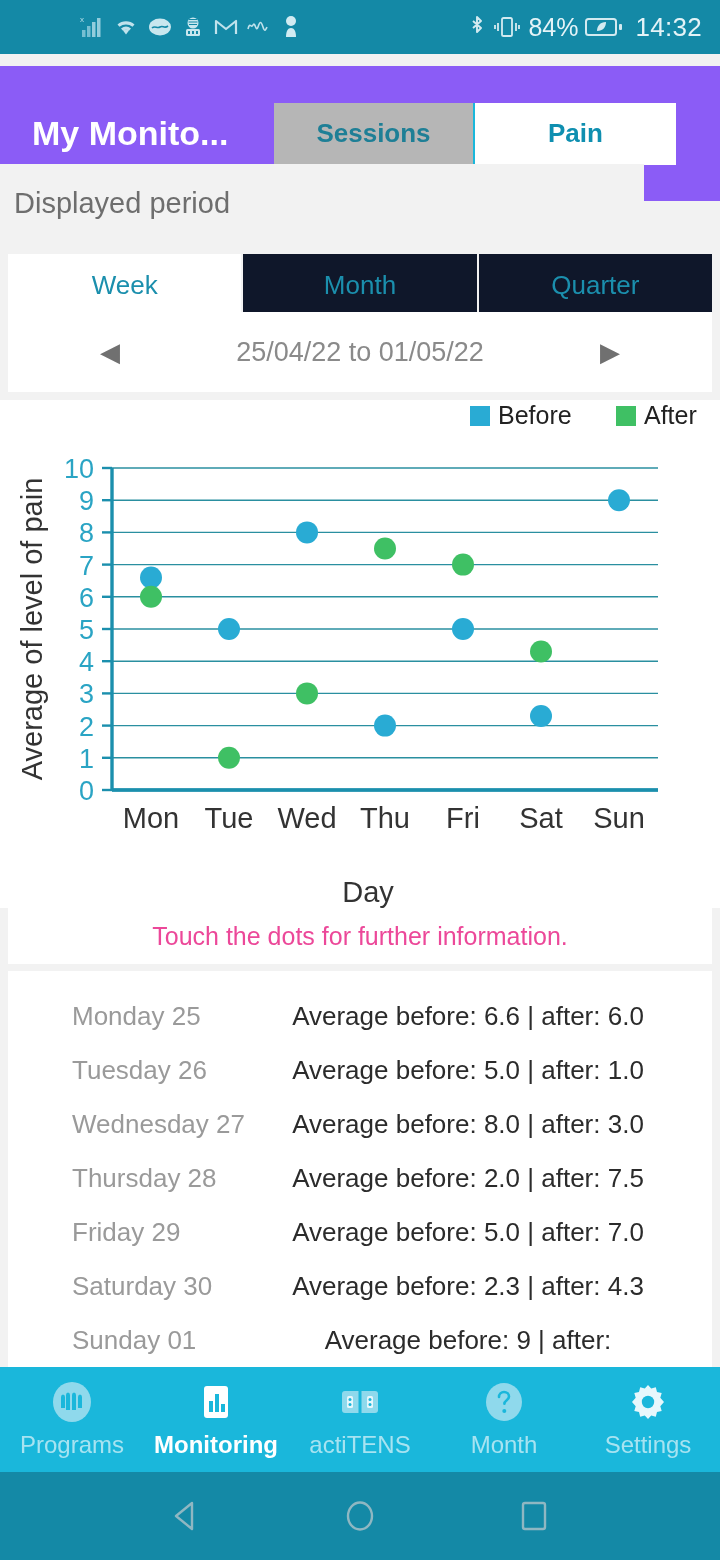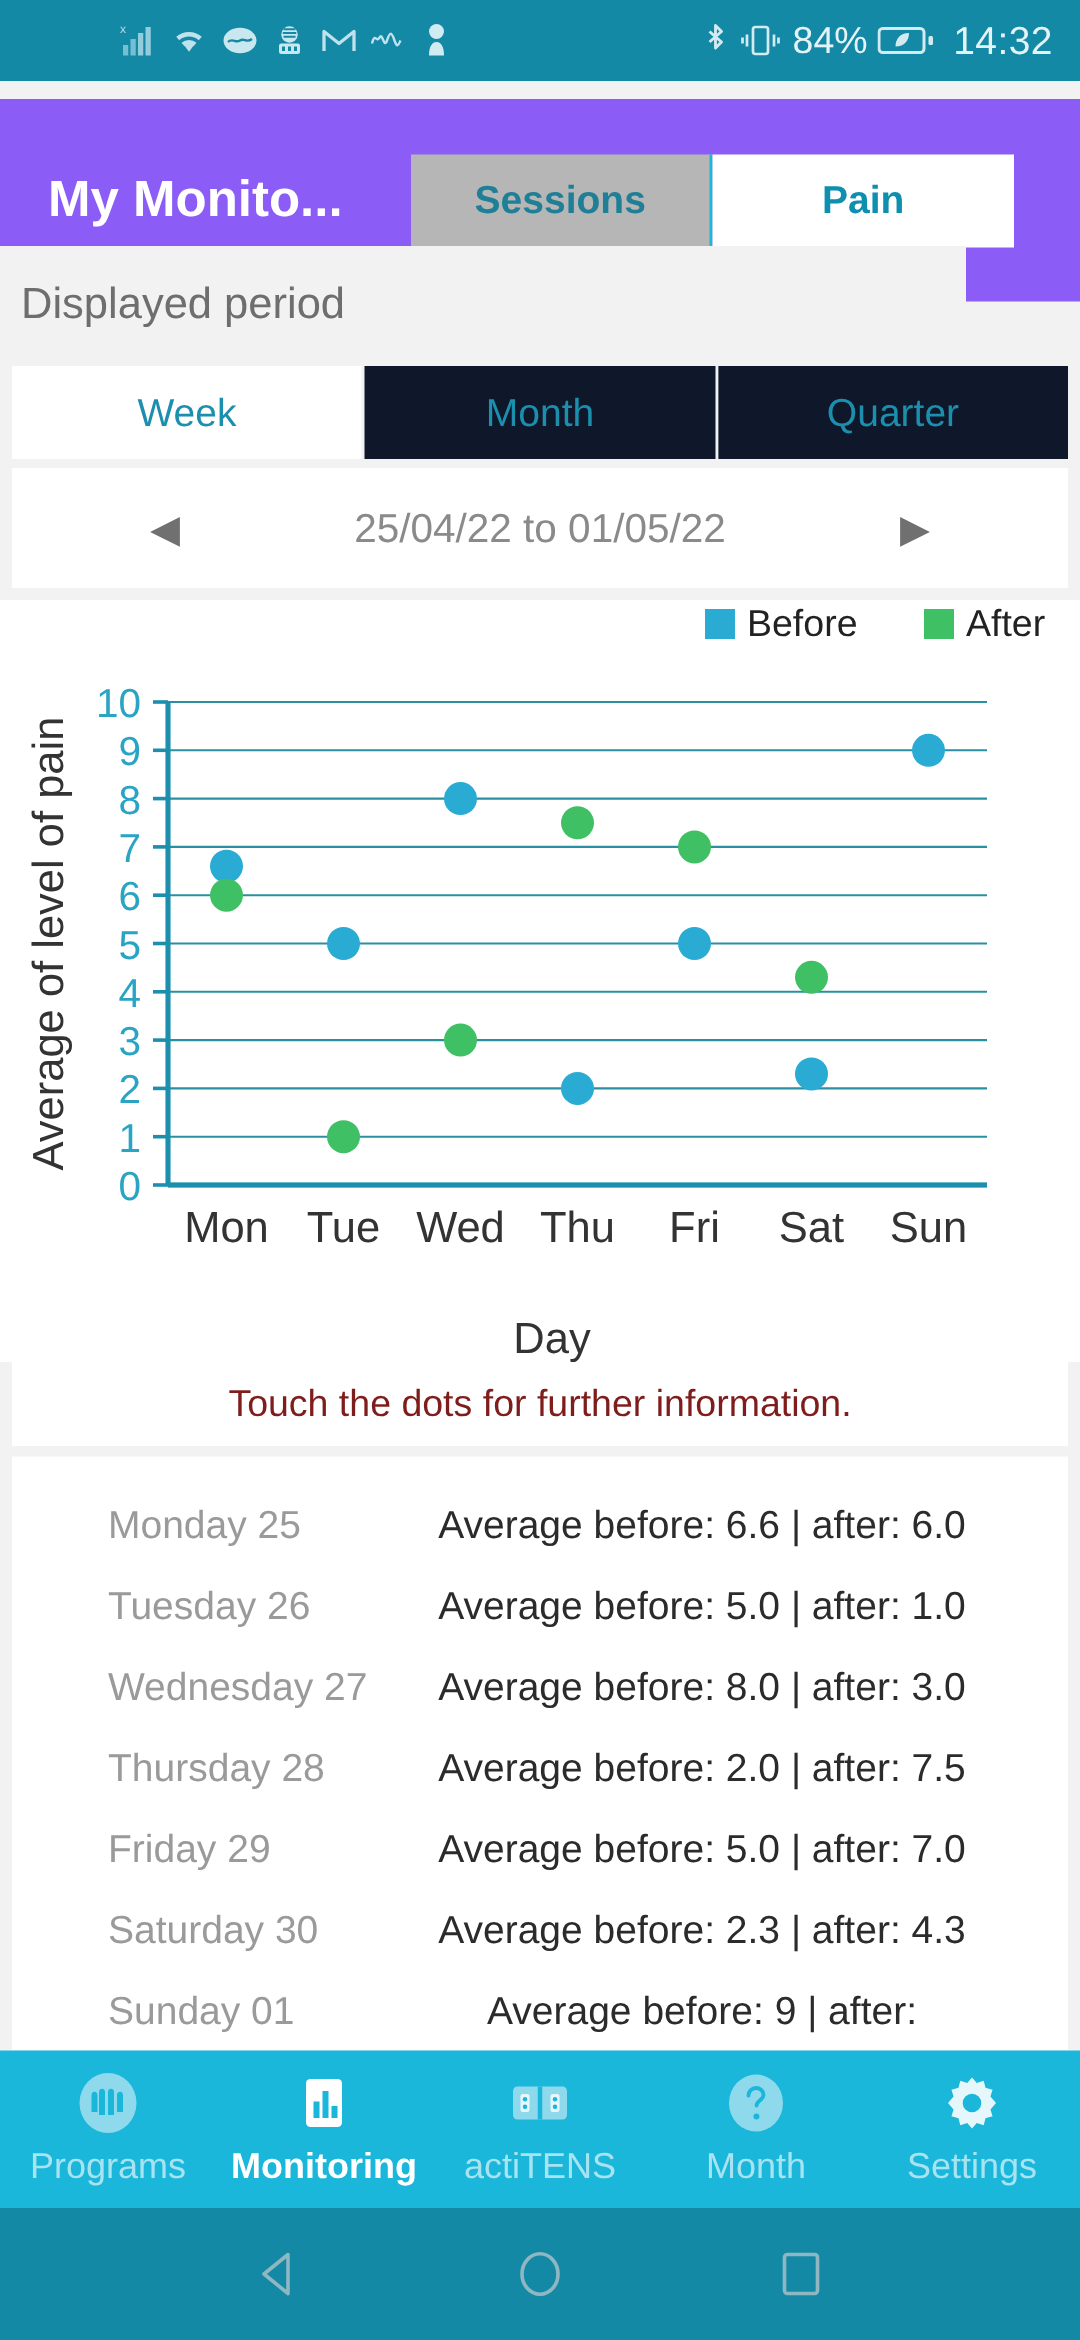--- a/index.html
+++ b/index.html
@@ -40,21 +40,21 @@
   }
   .topseg .seg.active { background: #ffffff; color: #0f8fb0; border-right: none; }
 
   
   .period-head {
     position: absolute; top: 164px; left: 0; width: 644px; height: 78px;
     background: #f2f2f2; display: flex; align-items: center;
   }
   .period-head span { font-size: 29px; color: #6e6e6e; margin-left: 14px; }
 
-  .seg3 { position: absolute; top: 244px; left: 8px; width: 704px; height: 62px; display: flex; }
+  .seg3 { position: absolute; top: 254px; left: 8px; width: 704px; height: 62px; display: flex; }
   .seg3 .s {
     flex: 1; display: flex; align-items: center; justify-content: center;
     font-size: 26px; color: #1b8fad; background: #0f172a;
     border-right: 2px solid #f2f2f2;
   }
   .seg3 .s:last-child { border-right: none; }
   .seg3 .s.active { background: #ffffff; }
 
   .daterow {
     position: absolute; top: 312px; left: 8px; width: 704px; height: 80px;
@@ -69,21 +69,21 @@
     position: absolute; top: 400px; left: 0; width: 720px; height: 508px;
     background: #ffffff;
   }
   .chart-svg { display: block; }
 
   
   .hint {
     position: absolute; top: 908px; left: 8px; width: 704px; height: 56px;
     background: #ffffff; display: flex; align-items: center; justify-content: center;
   }
-  .hint span { font-size: 25px; color: #7f1d1d; }
+  .hint span { font-size: 25px; color: #ec4899; }
 
   
   .tablewrap {
     position: absolute; top: 971px; left: 8px; width: 704px; height: 396px;
     background: #ffffff; overflow: hidden; padding-top: 18px;
   }
   .trow { display: flex; align-items: center; height: 54px; }
   .tday { width: 240px; padding-left: 64px; font-size: 26px; color: #9a9a9a; }
   .tval { flex: 1; text-align: center; font-size: 26px; color: #2b2b2b; padding-right: 24px; }
 

